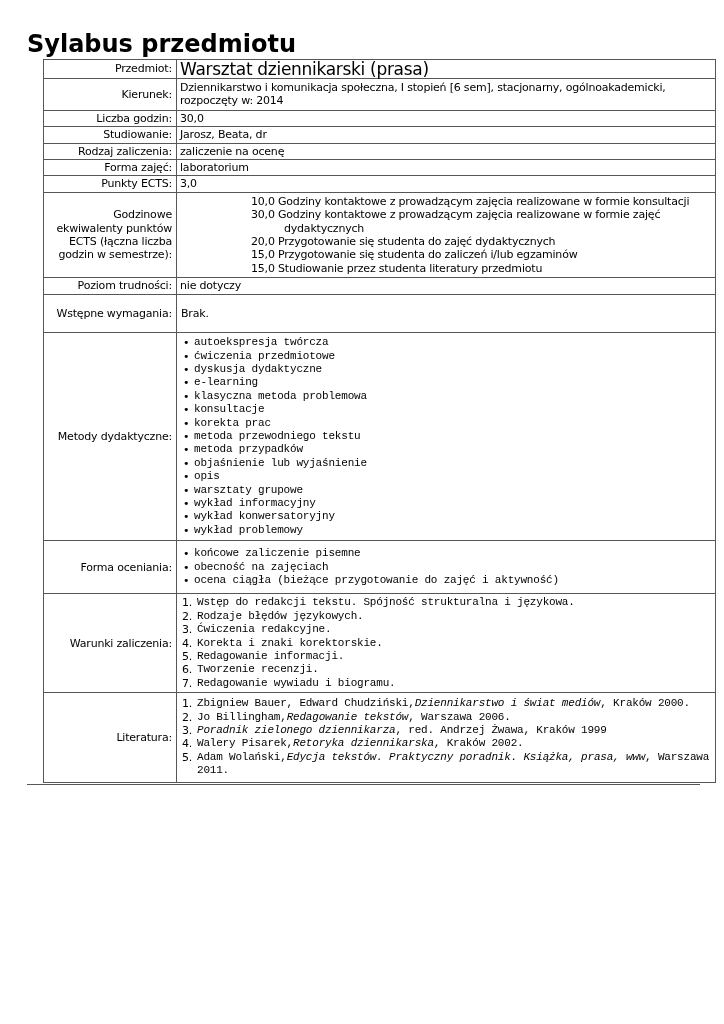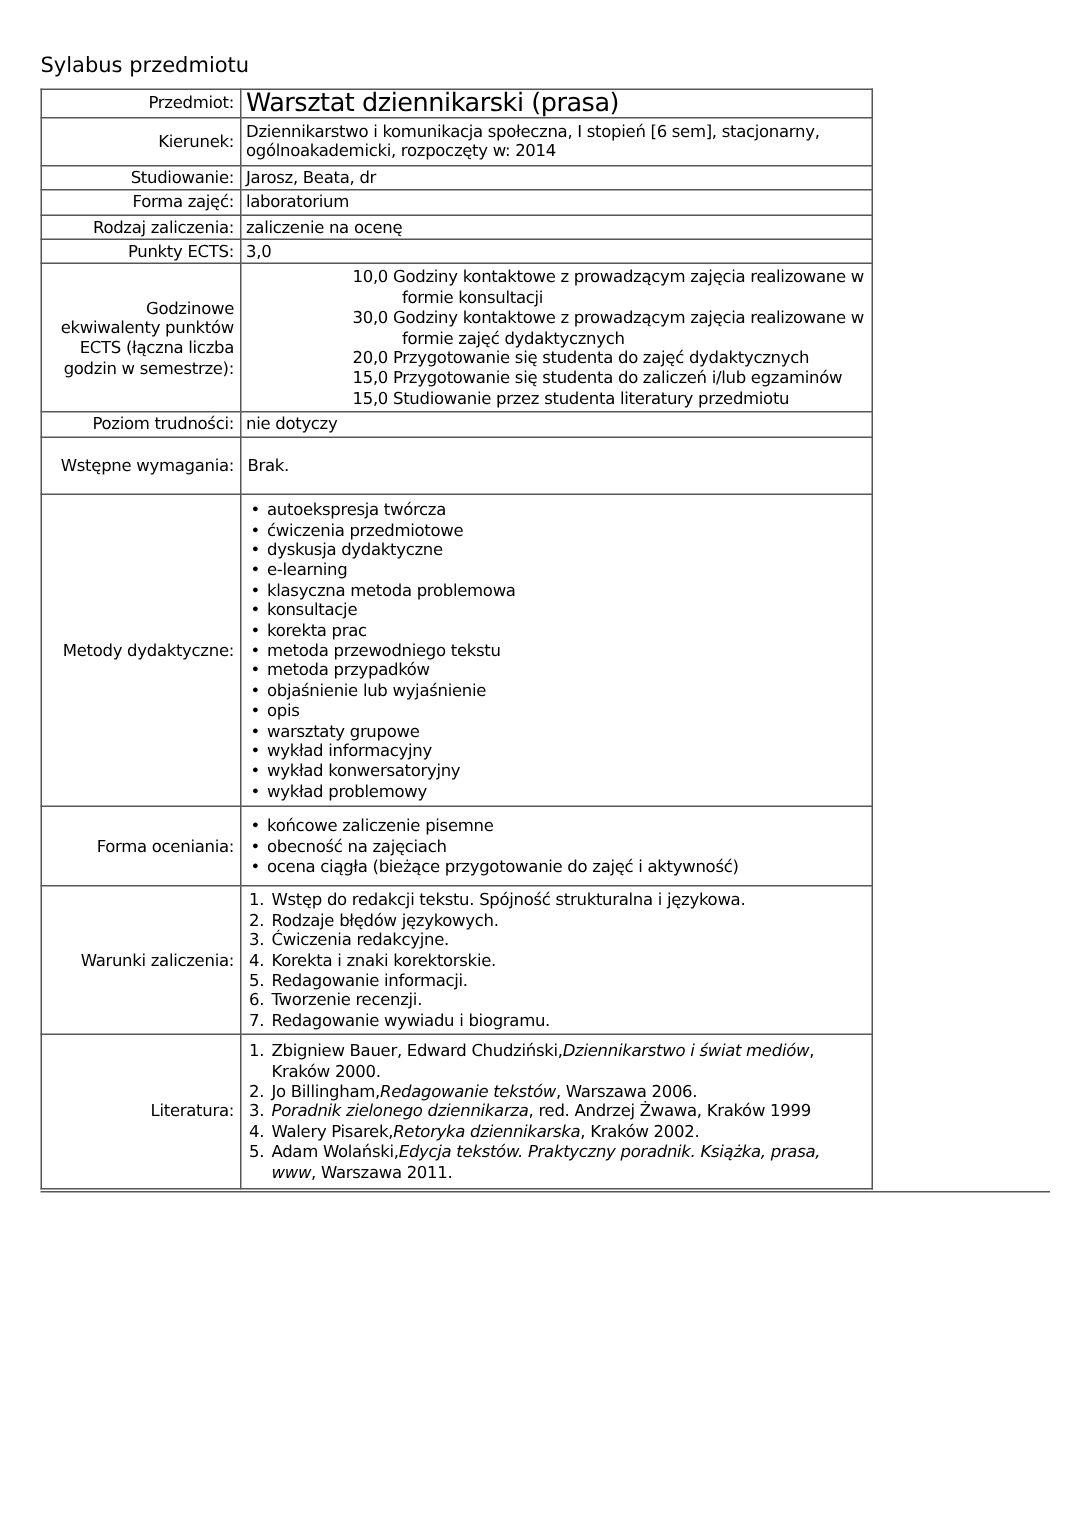--- a/index.html
+++ b/index.html
@@ -10,29 +10,29 @@
     height: 1024px;
     font-family: "DejaVu Sans", "Liberation Sans", sans-serif;
     color: #000000;
     overflow: hidden;
   }
   .page {
     padding: 33px 24px 0 25px;
     box-sizing: border-box;
   }
   .page-title {
-    font-size: 14px;
+    font-size: 24px;
     line-height: 22px;
-    font-weight: normal;
+    font-weight: bold;
     margin: 0 0 4px 2px;
     letter-spacing: 0;
   }
   table.syllabus {
-    width: 555px;
-    margin-left: 2px;
+    width: 673px;
+    margin-left: 18px;
     border-collapse: collapse;
     table-layout: fixed;
     font-size: 11px;
     line-height: 13.4px;
     letter-spacing: -0.2px;
   }
   table.syllabus th,
   table.syllabus td {
     border: 1px solid #565656;
     vertical-align: middle;
@@ -72,21 +72,21 @@
     padding-left: 2px;
     box-sizing: border-box;
   }
   .num-item { display: flex; }
   .num {
     flex: none;
     width: 16px;
     padding-left: 1px;
     box-sizing: border-box;
   }
-  .item-text { flex: 1 1 auto; }
+  .item-text { flex: 1 1 auto; font-family: Liberation Mono, monospace; }
   .italic { font-style: italic; text-align: right; }
   .bottom-line {
     width: 673px;
     margin-left: 2px;
     margin-top: 1px;
     border-top: 1px solid #565656;
     height: 0;
   }
 </style>
 </head>
@@ -106,34 +106,38 @@
         <th class="lbl">Przedmiot:</th>
         <td class="val val-title">Warsztat dziennikarski (prasa)</td>
       </tr>
 
       <tr>
         <th class="lbl">Kierunek:</th>
         <td class="val val-kierunek">Dziennikarstwo i komunikacja społeczna, I stopień [6 sem], stacjonarny, ogólnoakademicki, rozpoczęty w: 2014</td>
       </tr>
 
 
+      <tr>
+        <th class="lbl">Liczba godzin:</th>
+        <td class="val">30,0</td>
+      </tr>
 
       <tr>
         <th class="lbl">Studiowanie:</th>
         <td class="val val-bold">Jarosz, Beata, dr</td>
       </tr>
 
       <tr>
+        <th class="lbl">Rodzaj zaliczenia:</th>
+        <td class="val">zaliczenie na ocenę</td>
+      </tr>
+
+      <tr>
         <th class="lbl">Forma zajęć:</th>
         <td class="val">laboratorium</td>
-      </tr>
-
-      <tr>
-        <th class="lbl">Rodzaj zaliczenia:</th>
-        <td class="val">zaliczenie na ocenę</td>
       </tr>
 
       <tr>
         <th class="lbl">Punkty ECTS:</th>
         <td class="val">3,0</td>
       </tr>
 
       <tr>
         <th class="lbl">
 

